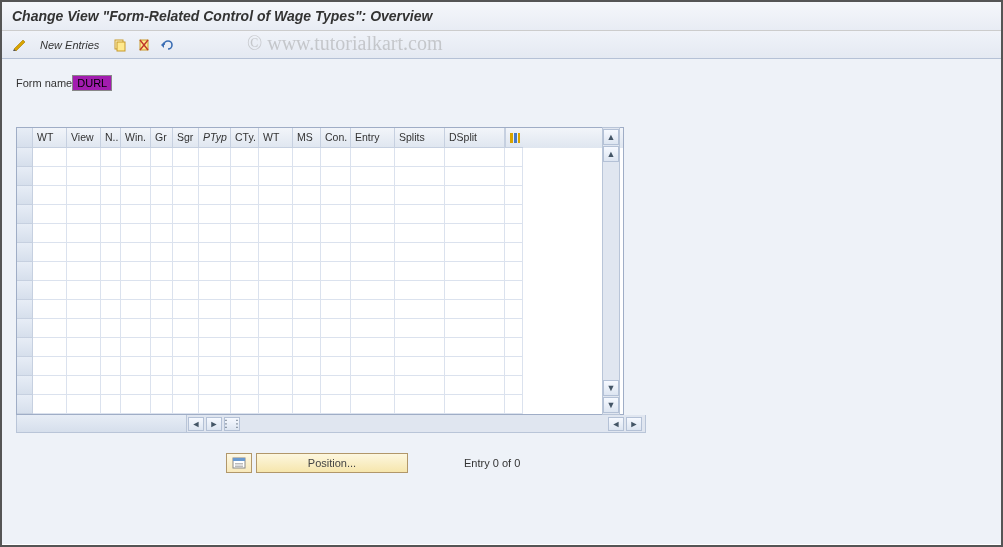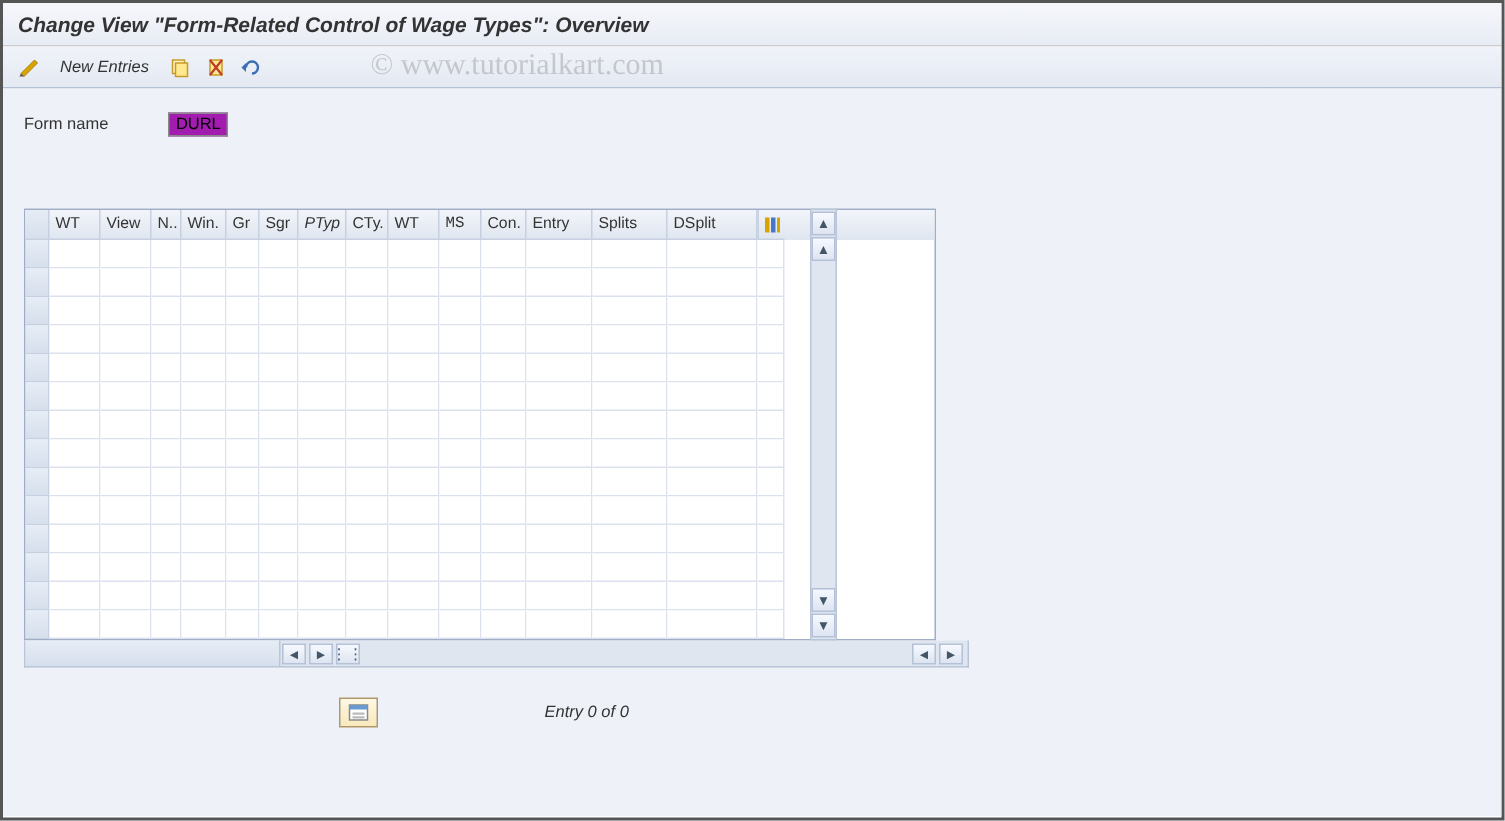--- a/index.html
+++ b/index.html
@@ -59,39 +59,38 @@
       z-index: 100;
     }
     .content {
       background: #eef2f8;
       height: calc(100% - 58px);
       padding: 10px 14px;
     }
     .form-row {
       display: flex;
       align-items: center;
-      gap: 40px;
-      margin-bottom: 48px;
+      margin-bottom: 36px;
       margin-top: 6px;
     }
     .form-label {
       font-size: 11px;
       color: #333;
     }
     .form-value-box {
       border: 1px solid #888;
       padding: 1px 4px;
       font-size: 11px;
       background: #a21caf;
       min-width: 36px;
       display: inline-block;
     }
     .grid-wrapper {
       position: relative;
-      width: 542px;
+      width: 604px;
     }
     .grid {
       border: 1px solid #9fadc6;
       background: #fff;
       width: 608px;
       display: flex;
       flex-direction: column;
     }
     .grid-header {
       display: flex;
@@ -135,21 +134,21 @@
     }
     .col-WT   { width: 34px; }
     .col-Table{ width: 34px; }
     .col-N    { width: 20px; }
     .col-Win  { width: 30px; }
     .col-Gr   { width: 22px; }
     .col-Sgr  { width: 26px; }
     .col-PTyp { width: 32px; font-style: italic; }
     .col-CTy  { width: 28px; }
     .col-WT2  { width: 34px; }
-    .col-MS   { width: 28px; font-family: Liberation Mono, monospace; }
+    .col-MS   { width: 28px; }
     .col-Con  { width: 30px; }
     .col-Rule { width: 44px; }
     .col-Splits{width: 50px; }
     .col-DSplit{width: 60px; }
     .config-col {
       width: 18px;
       border-left: 1px solid #c6d0e0;
       border-bottom: 1px solid #c6d0e0;
       background: linear-gradient(#f2f5fa, #dfe6f0);
       display:flex; align-items:center; justify-content:center;
@@ -214,24 +213,23 @@
     .position-btn {
       width: 152px; height: 20px;
       border: 1px solid #b1976a;
       background: linear-gradient(#fdf7df,#f6e6ad);
       font-size: 11px; color:#444;
       text-align:center;
       line-height: 18px;
       cursor:pointer;
     }
     .entry-status {
-      margin-left: 107px;
+      margin-left: 52px;
       font-size: 11px;
       color: #333;
-      font-style: italic;
     }
   </style>
 </head>
 <body>
 
 <div class="title-bar">
   <h1>Change View "Form-Related Control of Wage Types": Overview</h1>
 </div>
 
 <div class="toolbar">
@@ -580,16 +578,17 @@
 
   <div class="footer-row">
     <div class="footer-icon-box">
       <svg width="14" height="12">
           <rect x="1" y="1" width="12" height="10" fill="#fff" stroke="#888"></rect>
           <rect x="1" y="1" width="12" height="3" fill="#6a9ad0"></rect>
           <rect x="3" y="6" width="8" height="1.5" fill="#bbb"></rect>
           <rect x="3" y="8.5" width="8" height="1.5" fill="#bbb"></rect>
         </svg>
     </div>
+    <div class="position-btn">Position...</div>
     <div class="entry-status">Entry 0 of 0</div>
   </div>
 
 </div>
 
 </body></html>

